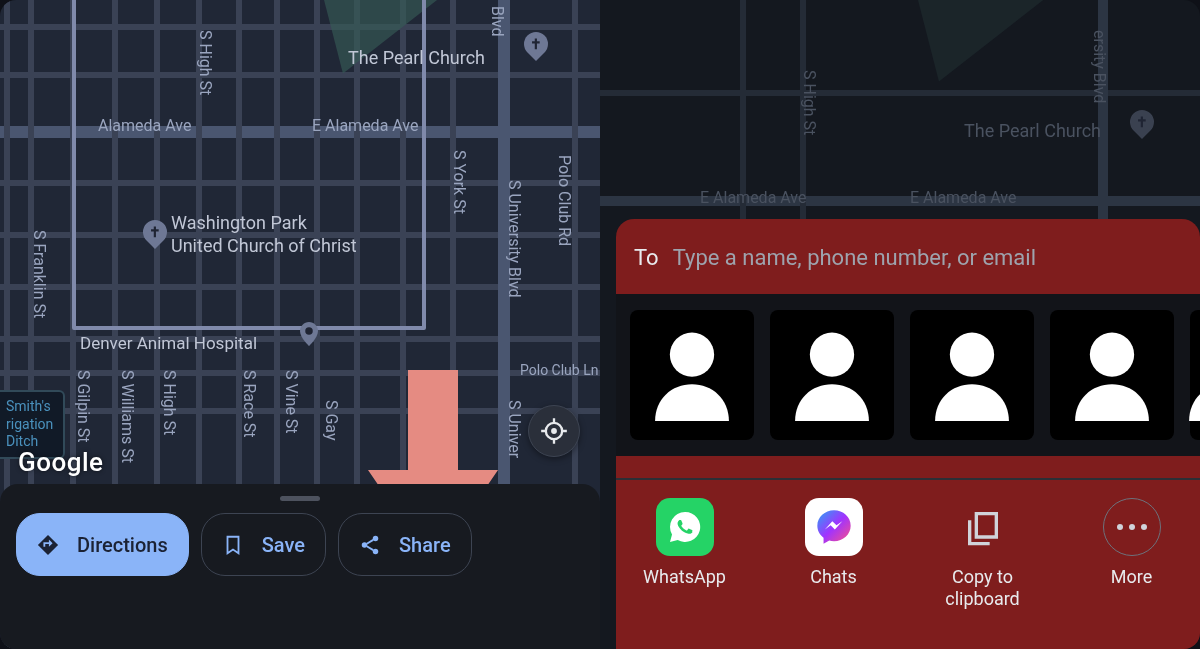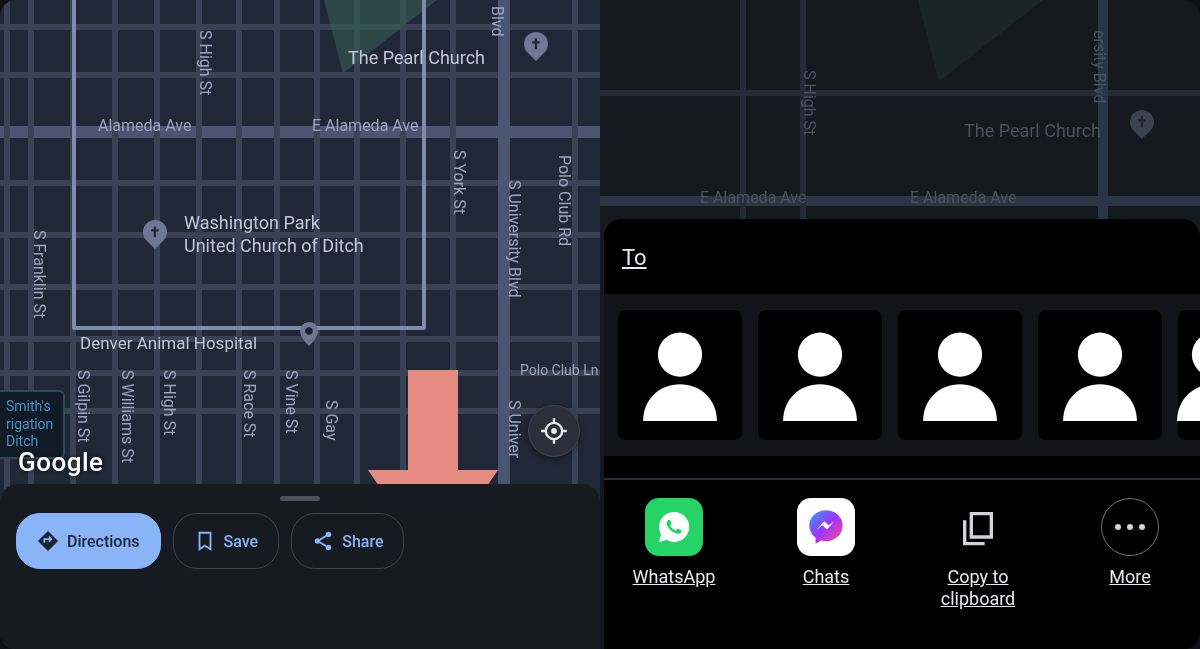--- a/index.html
+++ b/index.html
@@ -78,41 +78,40 @@
     height:165px; background:#171a20;
     border-top-left-radius:18px; border-top-right-radius:18px;
     padding:12px 16px 18px 16px;
   }
   .sheet-handle{
     width:40px; height:5px; background:#4d525e; border-radius:3px; margin:0 auto 12px auto;
   }
   .sheet-title { font-size:26px; color:#e8eaed; margin-left:4px; margin-bottom:16px;}
   .chip-row { display:flex; gap:12px; }
   .chip {
-    display:inline-flex; align-items:center; gap:8px;
-    height:56px; padding:0 20px; border-radius:24px;
-    font-size:16px; font-weight:500;
+    display:inline-flex; align-items:center; gap:18px;
+    height:63px; padding:0 20px; border-radius:24px;
+    font-size:20px; font-weight:500;
     border:1px solid #3d4452; color:#8ab4f8; background:transparent;
   }
   .chip.primary { background:#8ab4f8; color:#1b2234; border-color:#8ab4f8; }
   .chip svg { width:22px; height:22px; }
 
   
   .big-arrow {
     position:absolute; pointer-events:none;
     left:368px; top:370px; width:130px; height:200px;
   }
 
   
   .rsheet {
-    position:absolute; left:4px; right:0; bottom:0;
-    height:430px; background:#000000;
+    position:absolute; left:16px; right:0; bottom:0;
+    height:430px; background:#7f1d1d;
     border-top-left-radius:18px; border-top-right-radius:18px;
     padding-top:18px;
-    text-decoration:underline;
   }
   .to-row {
     display:flex; align-items:center; gap:14px;
     padding:8px 18px 16px 18px;
     font-size:22px; color:#9ea3ad;
   }
   .to-row .to-label { color:#e8eaed; }
 
   .contacts-row {
     margin-top:8px;
@@ -189,23 +188,23 @@
         <span>✝</span>
       </div>
     <div class="poi-label" style="left:348px; top:47px;">The Pearl Church</div>
 
     <div class="map-label" style="left:98px; top:116px;">Alameda Ave</div>
     <div class="map-label" style="left:312px; top:116px;">E Alameda Ave</div>
 
     <div class="poi-pin" style="left:143px; top:220px;">
         <span>✝</span>
       </div>
-    <div class="poi-label" style="left:184px; top:212px;">
+    <div class="poi-label" style="left:171px; top:212px;">
       <span>Washington Park</span><br>
-      <span>United Church of Ditch</span>
+      <span>United Church of Christ</span>
     </div>
 
     <div style="position:absolute; left:300px; top:322px;">
       <svg width="18" height="24" viewBox="0 0 24 32">
           <path fill="#6e7895" d="M12 0C5.4 0 0 5.4 0 12c0 9 12 20 12 20s12-11 12-20C24 5.4 18.6 0 12 0z"></path>
           <circle cx="12" cy="12" r="5" fill="#1f2433"></circle>
         </svg>
     </div>
     <div class="poi-label" style="left:80px; top:333px; font-size:17px;">Denver Animal Hospital</div>
 
@@ -292,20 +291,21 @@
         <span>✝</span>
       </div>
     <div class="poi-label" style="left:364px; top:120px;">The Pearl Church</div>
     <div class="map-label" style="left:100px; top:188px;">E Alameda Ave</div>
     <div class="map-label" style="left:310px; top:188px;">E Alameda Ave</div>
   </div>
 
   <div class="rsheet">
     <div class="to-row">
       <span class="to-label">To</span>
+      <span>Type a name, phone number, or email</span>
     </div>
 
     <div class="contacts-row">
 
       <div class="contact">
         <svg width="90" height="96" viewBox="0 0 24 26">
             <circle cx="12" cy="8" r="6" fill="#fff"></circle>
             <path fill="#fff" d="M2 26c0-6 4.5-10 10-10s10 4 10 10H2z"></path>
           </svg>
       </div>

